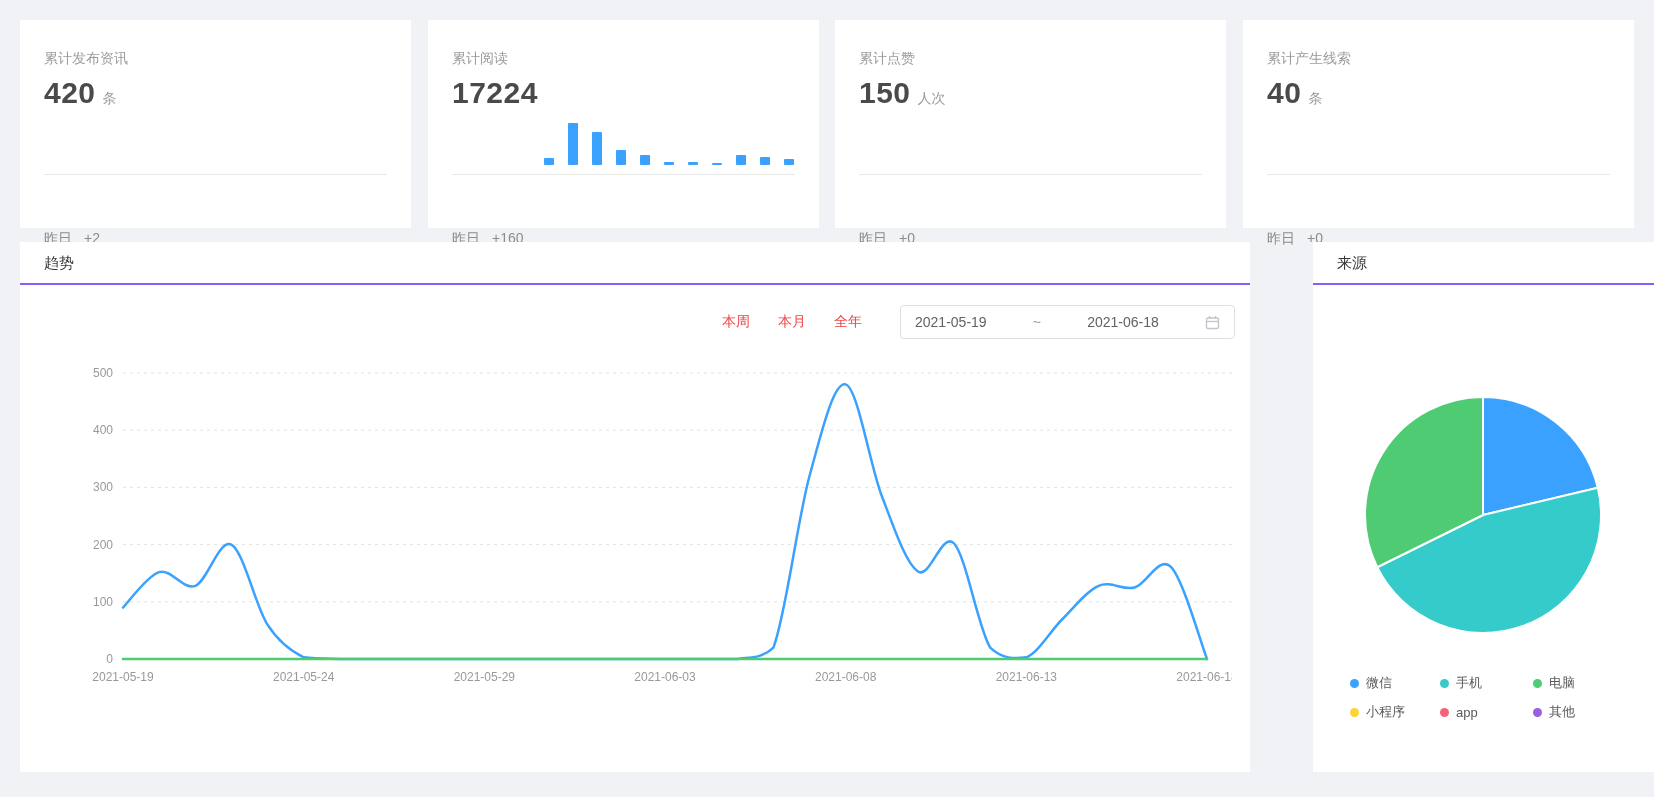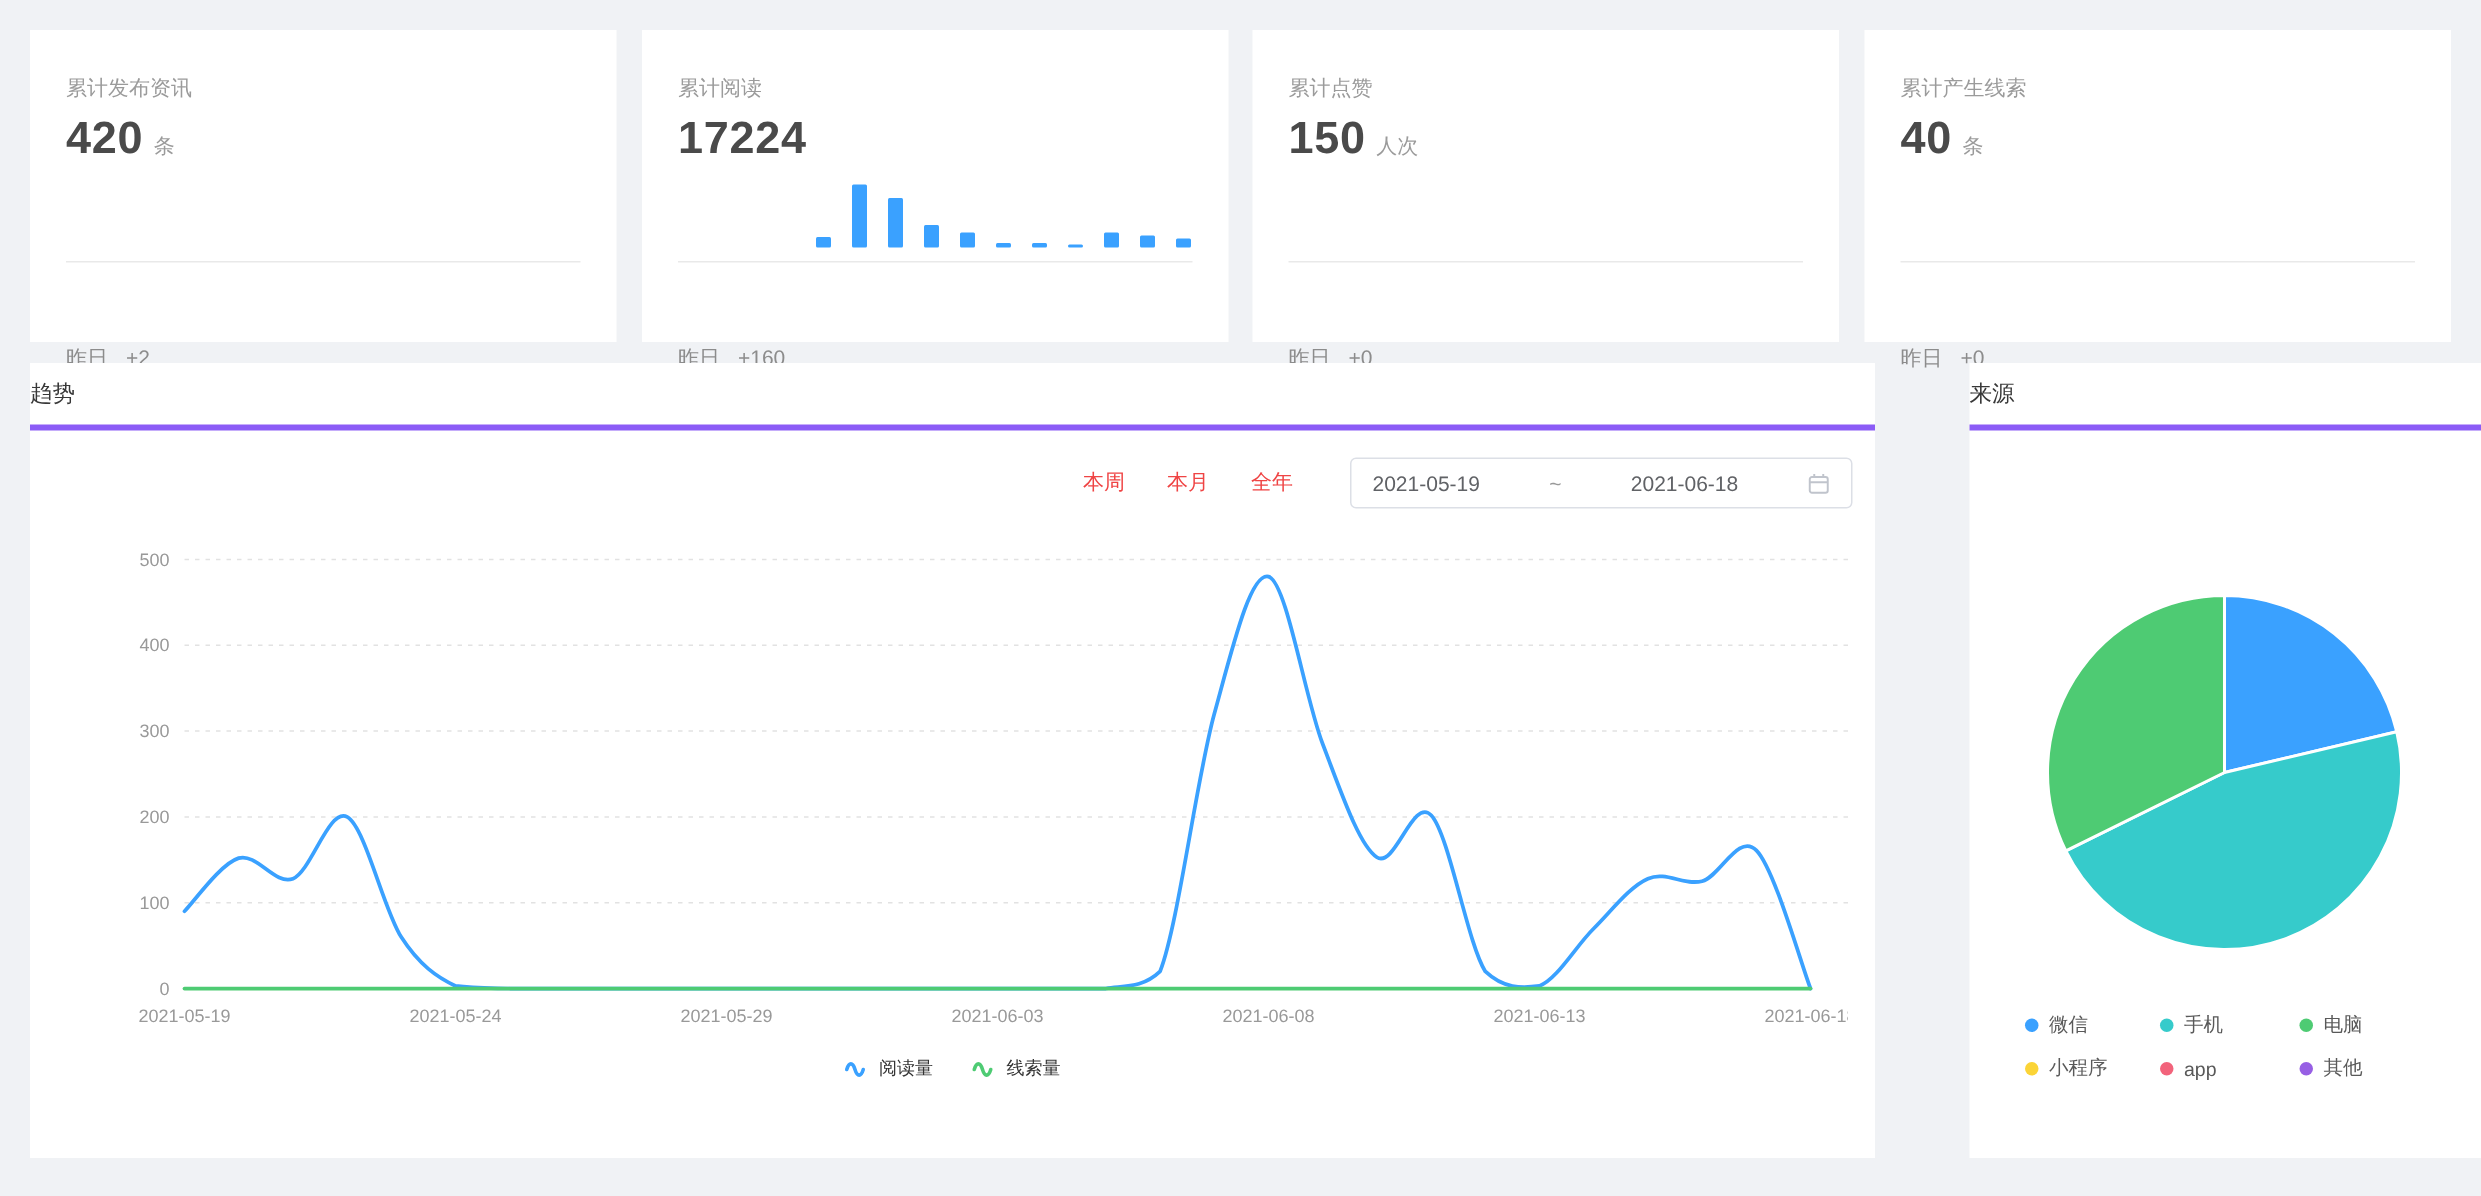--- a/index.html
+++ b/index.html
@@ -16,21 +16,21 @@
   .stat-value-row{position:absolute;top:56px;left:24px;display:flex;align-items:baseline;}
   .stat-value{font-size:30px;font-weight:700;color:#4A4A4A;letter-spacing:.5px;text-align:right;}
   .stat-unit{font-size:14px;color:#9B9B9B;margin-left:7px;}
   .stat-divider{position:absolute;left:24px;right:24px;top:154px;height:0;border-top:1px solid #E9E9E9;}
   .stat-footer{position:absolute;top:165px;left:24px;font-size:14px;color:#8C8C8C;display:flex;gap:12px;margin-top:45px;}
   .sparkline{position:absolute;left:116px;top:103px;height:42px;display:flex;align-items:flex-end;gap:14px;}
   .spark-bar{width:10px;border-radius:1px;}
   
   .trend-card{left:20px;top:242px;width:1230px;height:530px;}
   .source-card{left:1285px;top:242px;width:349px;height:530px;margin-left:28px;}
-  .card-header{height:41px;line-height:41px;border-bottom:4px solid #8b5cf6;
+  .card-header{height:41px;line-height:41px;border-bottom:2px solid #8b5cf6;padding-left:24px;
     font-size:15px;color:#383838;}
   .trend-controls{position:absolute;top:63px;right:15px;display:flex;align-items:center;}
   .trend-tab{font-size:14px;color:#ef4444;margin-right:28px;cursor:pointer;}
   .date-range{width:305px;height:32px;border:1px solid #DCDFE6;border-radius:4px;background:#fff;
     display:flex;align-items:center;justify-content:space-between;padding:0 14px;margin-left:10px;
     font-size:14px;color:#606266;cursor:pointer;}
   .date-range .sep{color:#999;}
   #trend-svg{position:absolute;left:0;top:108px;}
   .trend-legend{position:absolute;top:462px;left:0;width:100%;display:flex;justify-content:center;gap:26px;}
   .legend-item{display:flex;align-items:center;gap:7px;font-size:12px;color:#333;cursor:pointer;}
@@ -154,34 +154,20 @@
       <text x="283.66666666666663" y="331" text-anchor="middle" font-size="12" fill="#999999">2021-05-24</text>
       <text x="464.3333333333333" y="331" text-anchor="middle" font-size="12" fill="#999999">2021-05-29</text>
       <text x="645" y="331" text-anchor="middle" font-size="12" fill="#999999">2021-06-03</text>
       <text x="825.6666666666666" y="331" text-anchor="middle" font-size="12" fill="#999999">2021-06-08</text>
       <text x="1006.3333333333334" y="331" text-anchor="middle" font-size="12" fill="#999999">2021-06-13</text>
       <text x="1187" y="331" text-anchor="middle" font-size="12" fill="#999999">2021-06-18</text>
       <path d="M103,257.52C109.0,251.6,127.1,225.7,139.1,222.1C151.2,218.4,163.2,240.4,175.3,235.8C187.3,231.2,199.4,188.1,211.4,194.6C223.4,201.1,235.5,255.9,247.5,274.7C259.6,293.5,271.6,301.6,283.7,307.3C295.7,309.0,307.8,308.7,319.8,309.0C331.8,309.0,343.9,309.0,355.9,309.0C368.0,309.0,380.0,309.0,392.1,309.0C404.1,309.0,416.2,309.0,428.2,309.0C440.2,309.0,452.3,309.0,464.3,309.0C476.4,309.0,488.4,309.0,500.5,309.0C512.5,309.0,524.6,309.0,536.6,309.0C548.6,309.0,560.7,309.0,572.7,309.0C584.8,309.0,596.8,309.0,608.9,309.0C620.9,309.0,633.0,309.0,645.0,309.0C657.0,309.0,669.1,309.0,681.1,309.0C693.2,309.0,705.2,309.0,717.3,309.0C729.3,307.1,741.4,309.0,753.4,297.6C765.4,267.1,777.5,169.8,789.5,126.0C801.6,82.1,813.6,31.1,825.7,34.4C837.7,37.8,849.8,114.8,861.8,146.0C873.8,177.2,885.9,213.6,897.9,221.5C910.0,229.4,922.0,180.8,934.1,193.5C946.1,206.1,958.2,278.6,970.2,297.6C982.2,309.0,994.3,309.0,1006.3,307.3C1018.4,302.5,1030.4,280.9,1042.5,269.0C1054.5,257.0,1066.6,241.0,1078.6,235.8C1090.6,230.5,1102.7,240.6,1114.7,237.5C1126.8,234.4,1138.8,205.0,1150.9,216.9C1162.9,228.8,1181.0,293.7,1187.0,309.0" fill="none" stroke="#3AA1FF" stroke-width="2.5" stroke-linejoin="round" stroke-linecap="round"></path>
       <path d="M103,309C109.0,309.0,127.1,309.0,139.1,309.0C151.2,309.0,163.2,309.0,175.3,309.0C187.3,309.0,199.4,309.0,211.4,309.0C223.4,309.0,235.5,309.0,247.5,309.0C259.6,309.0,271.6,309.0,283.7,309.0C295.7,309.0,307.8,309.0,319.8,309.0C331.8,309.0,343.9,309.0,355.9,309.0C368.0,309.0,380.0,309.0,392.1,309.0C404.1,309.0,416.2,309.0,428.2,309.0C440.2,309.0,452.3,309.0,464.3,309.0C476.4,309.0,488.4,309.0,500.5,309.0C512.5,309.0,524.6,309.0,536.6,309.0C548.6,309.0,560.7,309.0,572.7,309.0C584.8,309.0,596.8,309.0,608.9,309.0C620.9,309.0,633.0,309.0,645.0,309.0C657.0,309.0,669.1,309.0,681.1,309.0C693.2,309.0,705.2,309.0,717.3,309.0C729.3,309.0,741.4,309.0,753.4,309.0C765.4,309.0,777.5,309.0,789.5,309.0C801.6,309.0,813.6,309.0,825.7,309.0C837.7,309.0,849.8,309.0,861.8,309.0C873.8,309.0,885.9,309.0,897.9,309.0C910.0,309.0,922.0,309.0,934.1,309.0C946.1,309.0,958.2,309.0,970.2,309.0C982.2,309.0,994.3,309.0,1006.3,309.0C1018.4,309.0,1030.4,309.0,1042.5,309.0C1054.5,309.0,1066.6,309.0,1078.6,309.0C1090.6,309.0,1102.7,309.0,1114.7,309.0C1126.8,309.0,1138.8,309.0,1150.9,309.0C1162.9,309.0,1181.0,309.0,1187.0,309.0" fill="none" stroke="#4ECB73" stroke-width="2.5" stroke-linejoin="round" stroke-linecap="round"></path>
     </svg>
 
-  <div class="trend-legend">
-    <div class="legend-item">
-      <svg class="squiggle" width="16" height="14" viewBox="0 0 16 14">
-        <path d="M1.5,7 C3,2 5.5,2 7,7 C8.5,12 11,12 12.5,7" fill="none" stroke-width="2.4" stroke-linecap="round" stroke="#3AA1FF"></path>
-      </svg>
-      <span>阅读量</span>
-    </div>
-    <div class="legend-item">
-      <svg class="squiggle" width="16" height="14" viewBox="0 0 16 14">
-        <path d="M1.5,7 C3,2 5.5,2 7,7 C8.5,12 11,12 12.5,7" fill="none" stroke-width="2.4" stroke-linecap="round" stroke="#4ECB73"></path>
-      </svg>
-      <span>线索量</span>
-    </div>
-  </div>
 </div>
 
 <div class="card source-card">
   <div class="card-header">
     <span>来源</span>
   </div>
 
   <svg id="pie-svg" width="349" height="385">
       <path d="M170,232 L170.00,114.00 A118,118 0 0 1 284.83,204.81 Z" fill="#3AA1FF" stroke="#fff" stroke-width="2" stroke-linejoin="round"></path>
       <path d="M170,232 L284.83,204.81 A118,118 0 0 1 64.20,284.25 Z" fill="#36CBCB" stroke="#fff" stroke-width="2" stroke-linejoin="round"></path>

